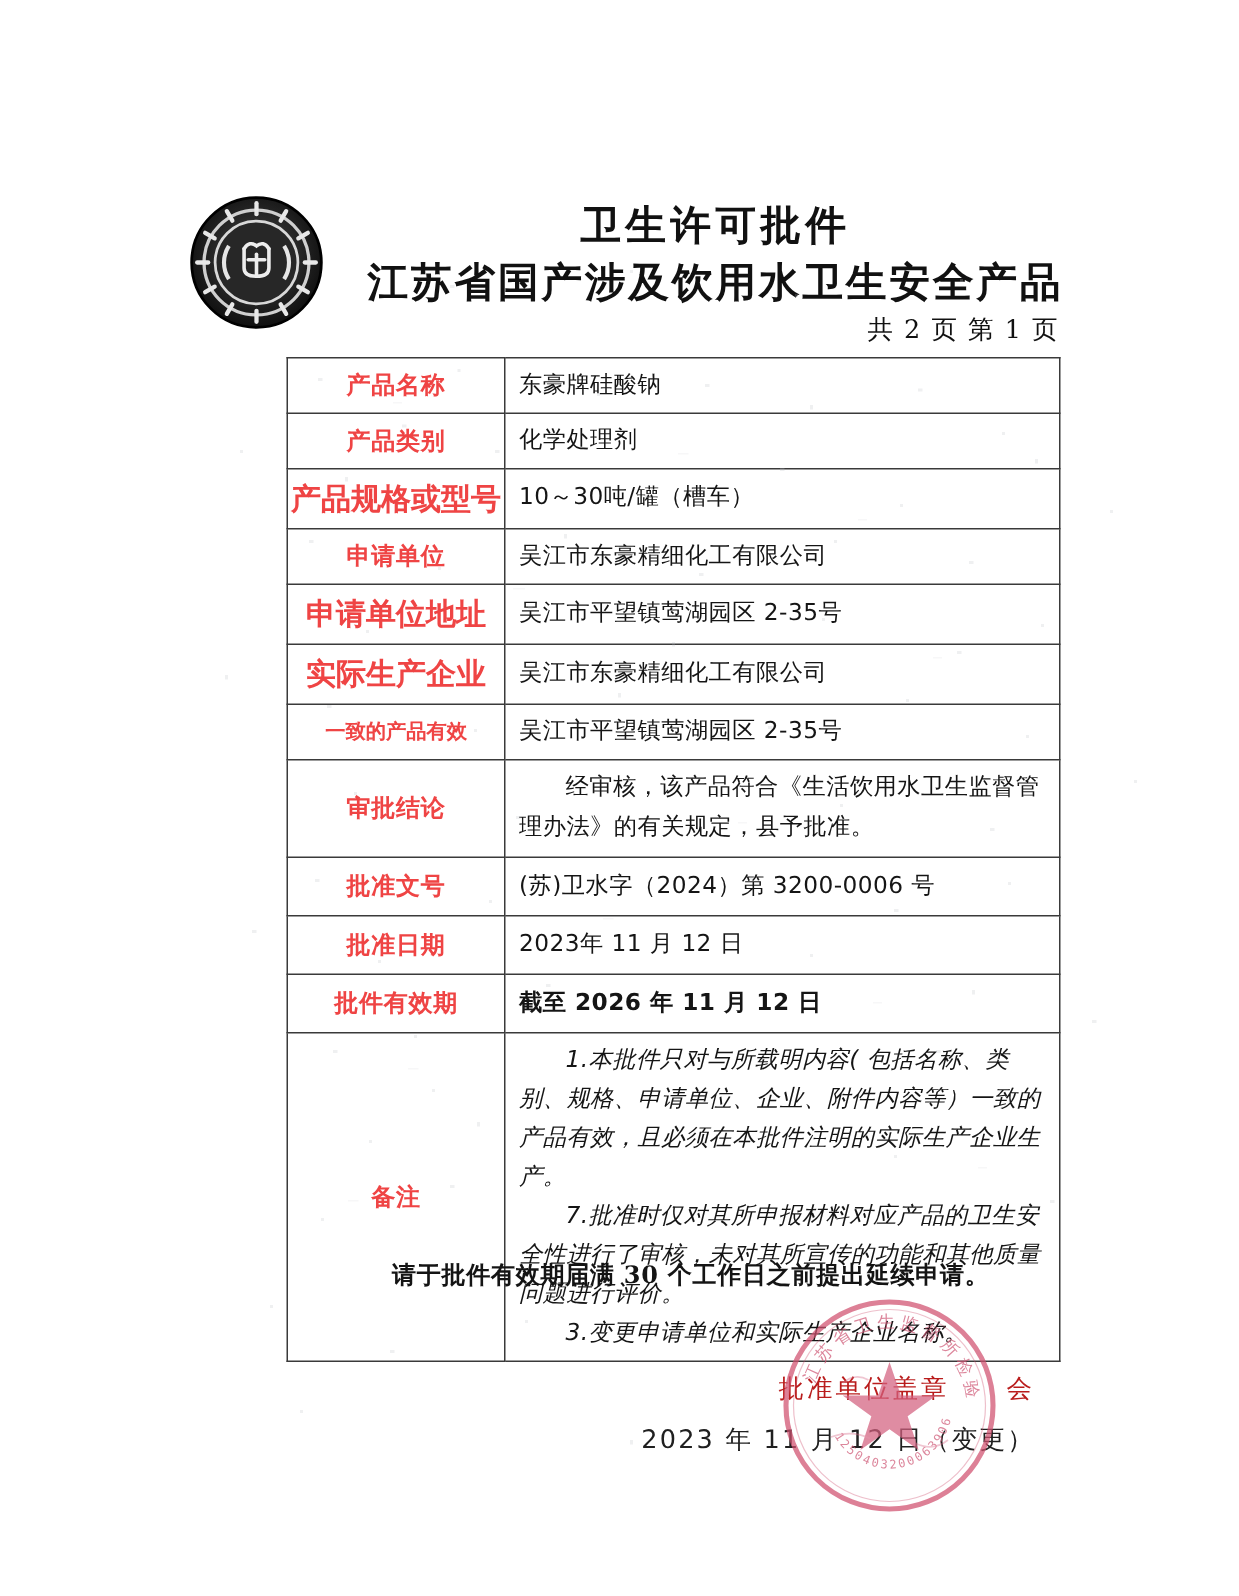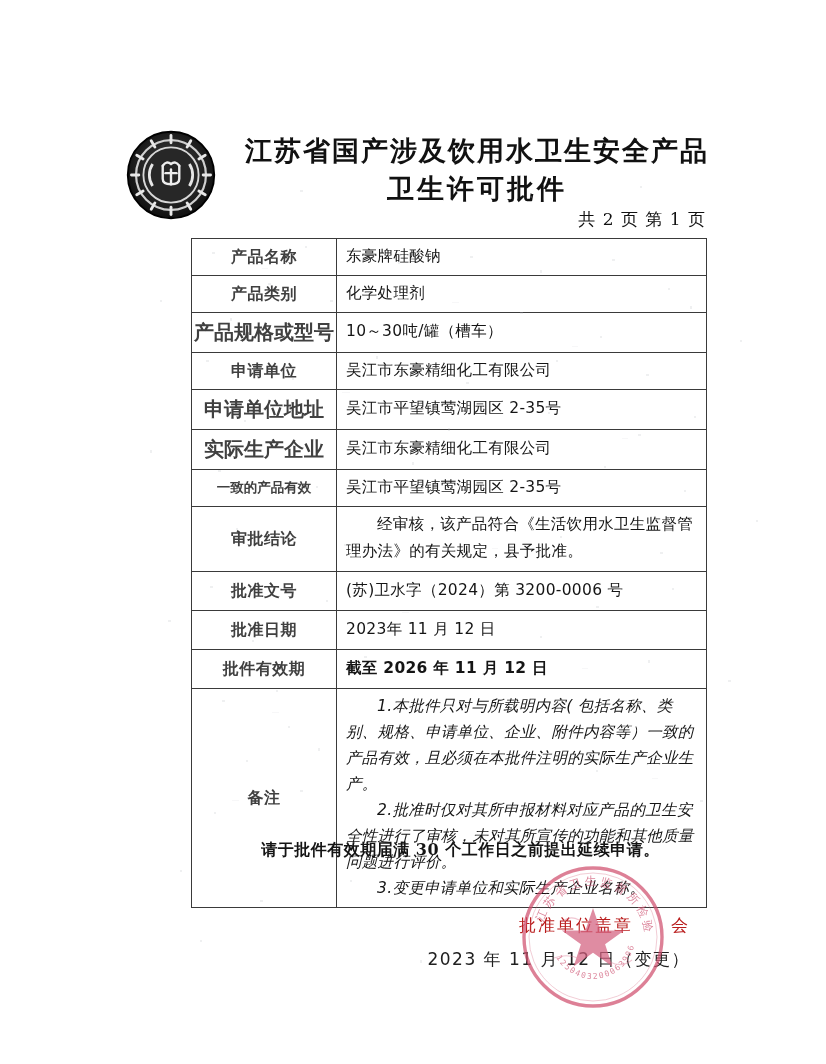--- a/index.html
+++ b/index.html
@@ -83,21 +83,21 @@
     padding: 0;
     vertical-align: middle;
   }
   .cert-table td.label {
     width: 145px;
     text-align: center;
     font-family: "DejaVu Serif", "Liberation Serif", serif;
     font-weight: bold;
     font-size: 16px;
     letter-spacing: .5px;
-    color: #404040;
+    color: #ef4444;
     padding: 6px 2px;
   }
   .cert-table td.label.tight {
     font-size: 20px;
     letter-spacing: 0px;
   }
   .cert-table td.value {
     width: 370px;
     text-align: left;
     font-family: "DejaVu Sans", "Liberation Sans", sans-serif;
@@ -221,22 +221,22 @@
         <g fill="none" stroke="#ededed" stroke-width="2.6" stroke-linecap="round">
           <path d="M41 40 q4 -6 9 -2 q5 -4 9 2"></path>
           <path d="M41 40 v14 q0 6 9 6 q9 0 9 -6 v-14"></path>
           <path d="M50 44 v16"></path>
           <path d="M44 48 h12"></path>
         </g>
       </svg>
     </div>
 
     <div class="title-block">
+      <div class="title-line second">卫生许可批件</div>
       <div class="title-line">江苏省国产涉及饮用水卫生安全产品</div>
-      <div class="title-line second">卫生许可批件</div>
     </div>
   </div>
 
   <div class="page-count">共 2 页  第 1 页</div>
 
   <table class="cert-table">
     <tbody>
       <tr class="r-short">
         <td class="label">产品名称</td>
         <td class="value">东豪牌硅酸钠</td>
@@ -280,21 +280,21 @@
         <td class="value">2023年 11 月 12 日</td>
       </tr>
       <tr class="r-med">
         <td class="label">批件有效期</td>
         <td class="value" style="font-weight:bold">截至 2026 年 11 月 12 日</td>
       </tr>
       <tr>
         <td class="label remarks-label">备注</td>
         <td class="value remarks-cell">
           <div class="item">1.本批件只对与所载明内容( 包括名称、类别、规格、申请单位、企业、附件内容等）一致的产品有效，且必须在本批件注明的实际生产企业生产。</div>
-          <div class="item">2.批准时仅对其所申报材料对应产品的卫生安全性进行了审核，未对其所宣传的功能和其他质量问题进行评价。</div>
+          <div class="item">7.批准时仅对其所申报材料对应产品的卫生安全性进行了审核，未对其所宣传的功能和其他质量问题进行评价。</div>
           <div class="item">3.变更申请单位和实际生产企业名称。</div>
         </td>
       </tr>
     </tbody>
   </table>
 
   <div class="footnote">请于批件有效期届满 30 个工作日之前提出延续申请。</div>
 
   <div class="sign-area">
     <div class="sign-line">批准单位盖章　　会</div>

